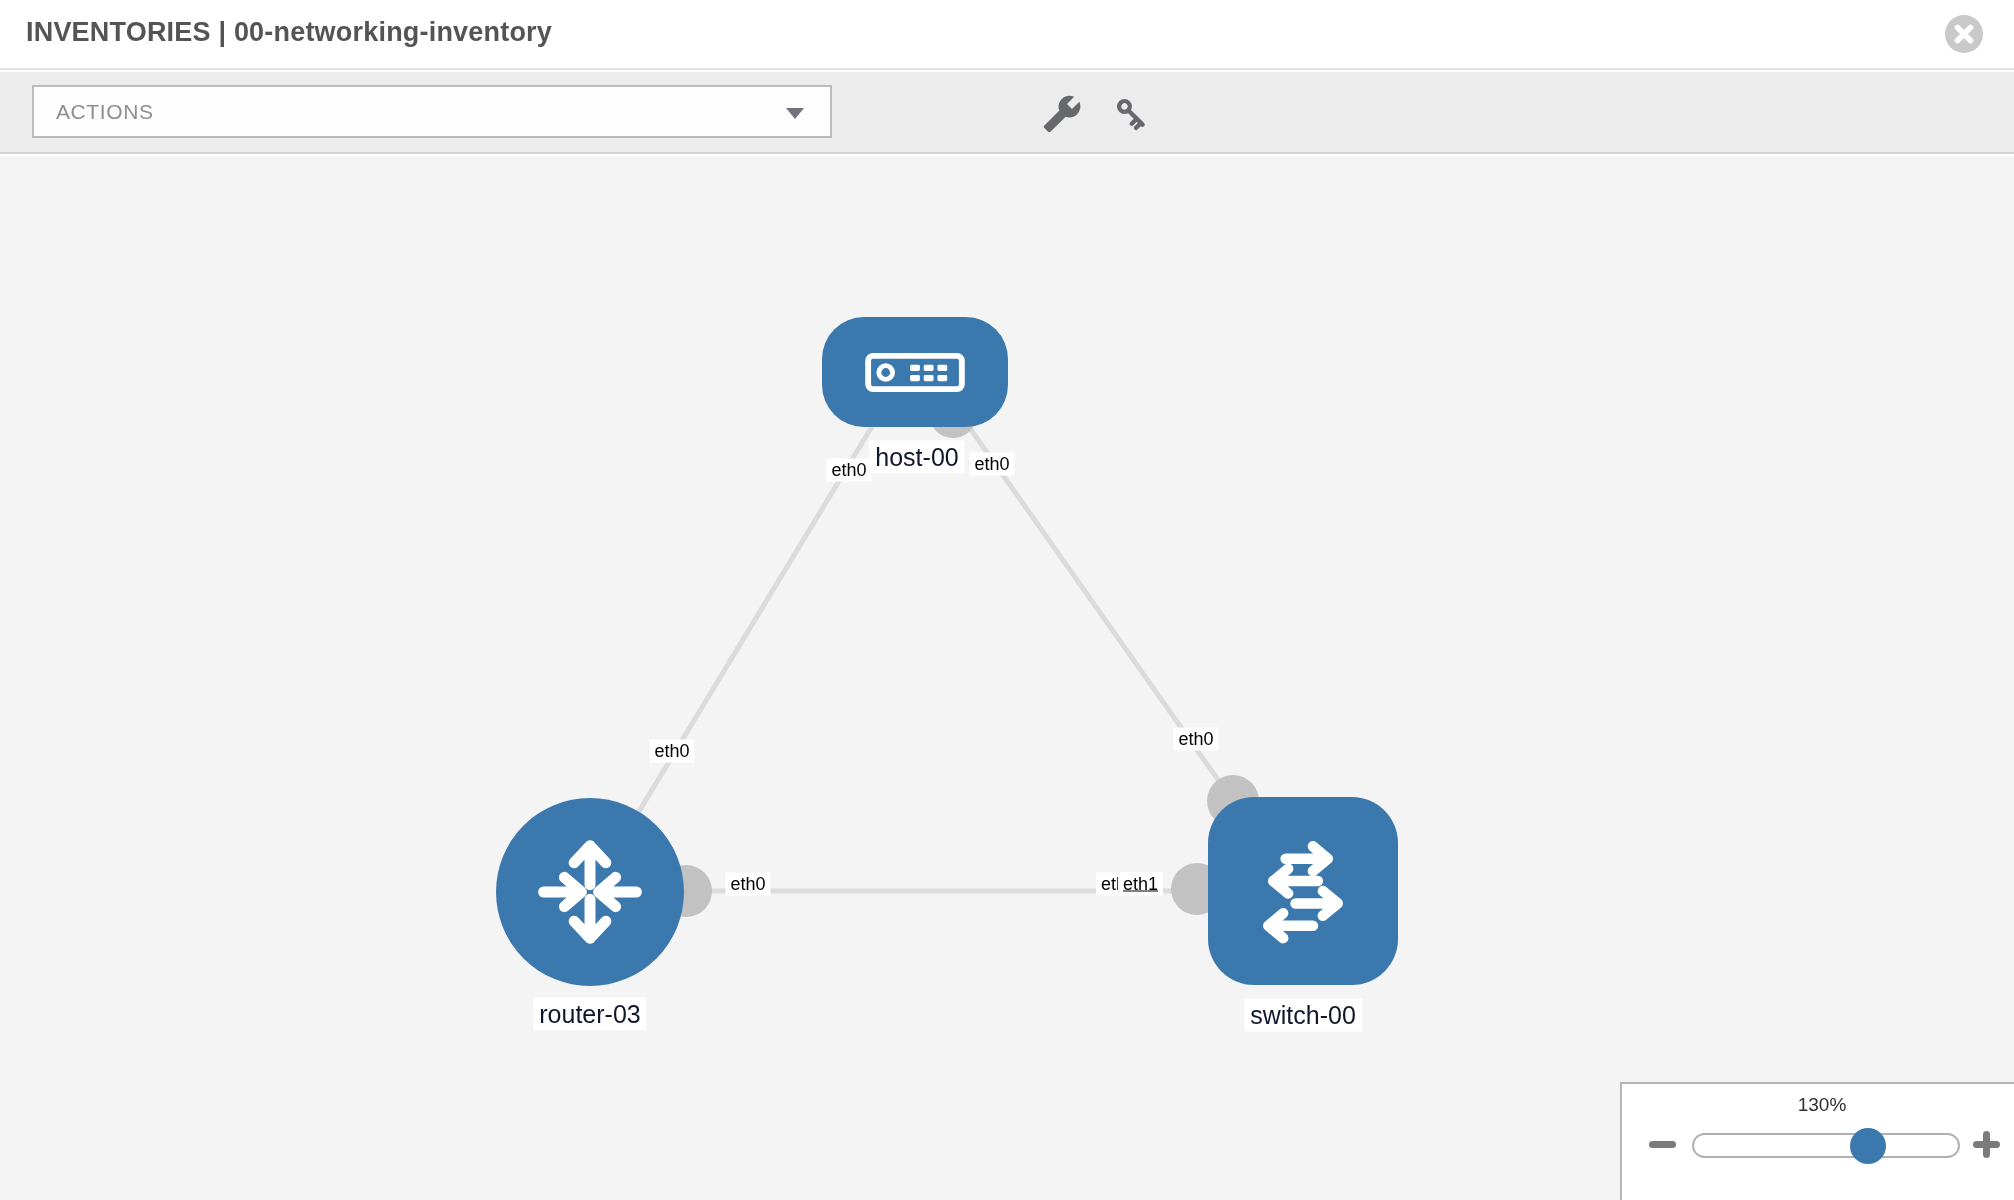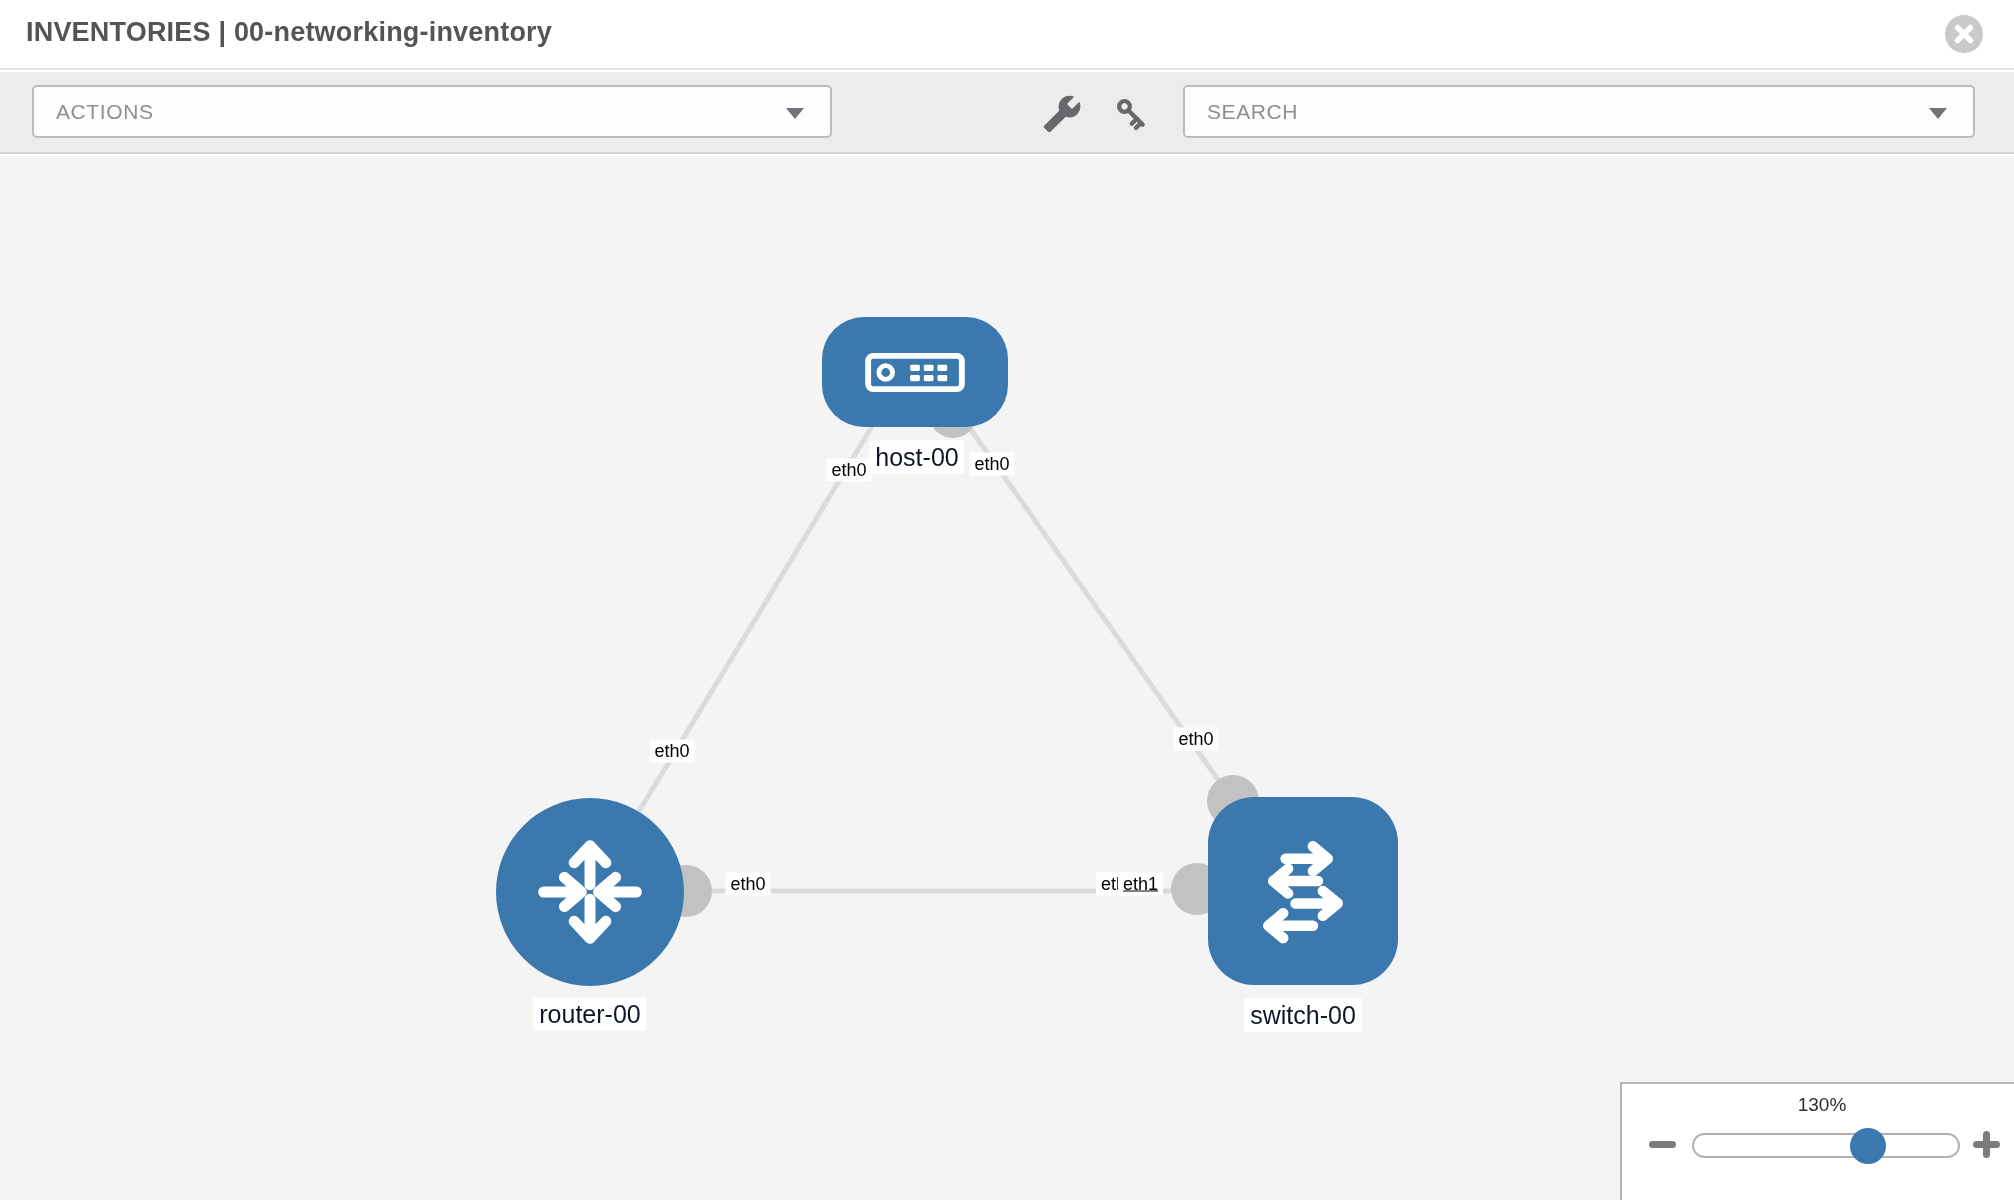--- a/index.html
+++ b/index.html
@@ -11,21 +11,21 @@
   .header { position:absolute; top:0; left:0; width:100%; height:70px;
             background:#ffffff; border-bottom:2px solid #e2e2e2; }
   .page-title { position:absolute; left:26px; top:17px; font-size:27px; font-weight:bold;
                 color:#545454; letter-spacing:0.2px; }
   .close-btn { position:absolute; right:30px; top:14px; width:40px; height:40px; cursor:pointer; }
 
   
   .toolbar { position:absolute; top:72px; left:0; width:100%; height:82px;
              background:#ececec; border-bottom:2px solid #d3d3d3; }
   .combo { position:absolute; top:13px; height:53px; background:#fdfdfd;
-           border:2px solid #bcbcbc; border-radius:5px; display:flex; align-items:center; }
+           border:2px solid #bcbcbc; border-radius:0; display:flex; align-items:center; }
   .combo-actions { left:32px; width:800px; }
   .combo-search  { left:1183px; width:792px; }
   .combo-label { padding-left:22px; font-size:21px; color:#8f8f8f; letter-spacing:0.6px; }
   .combo input { flex:1; border:none; outline:none; background:transparent;
                  font-family:inherit; font-size:21px; color:#6e6e6e;
                  padding-left:22px; letter-spacing:0.6px; }
   .combo input::placeholder { color:#8f8f8f; opacity:1; }
   .caret { position:absolute; right:26px; top:50%; margin-top:-4px; width:0; height:0;
            border-left:9px solid transparent; border-right:9px solid transparent;
            border-top:11px solid #70747a; }
@@ -101,24 +101,20 @@
       <svg viewBox="0 0 24 24" width="40" height="40">
         <g transform="rotate(45 12 12)" stroke="#66686c" stroke-width="2.6" fill="none" stroke-linecap="round">
           <circle cx="5.6" cy="12" r="3.2"></circle>
           <path d="M8.8 12 H21"></path>
           <path d="M16 12 V16.2"></path>
           <path d="M19.6 12 V16.2"></path>
         </g>
       </svg>
     </div>
 
-    <div class="combo combo-search">
-      <input type="text" placeholder="SEARCH" style="">
-      <span class="caret"></span>
-    </div>
   </div>
 
   <div class="canvas">
 
     <svg class="links-svg" width="2014" height="1044">
       <line x1="885" y1="249" x2="635" y2="662" stroke="#dbdbdb" stroke-width="5"></line>
       <line x1="950" y1="244" x2="1233" y2="645" stroke="#dbdbdb" stroke-width="5"></line>
       <line x1="600" y1="735" x2="1300" y2="735" stroke="#dbdbdb" stroke-width="5"></line>
     </svg>
 
@@ -156,21 +152,21 @@
         <g stroke="#ffffff" stroke-width="8.5" fill="none" stroke-linecap="round" stroke-linejoin="round">
           <path d="M36 24 H66 M58 14 L70 24 L58 34"></path>
           <path d="M62 42 H30 M38 32 L26 42 L38 52"></path>
           <path d="M44 60 H74 M66 50 L78 60 L66 70"></path>
           <path d="M58 78 H26 M34 68 L22 78 L34 88"></path>
         </g>
       </svg>
     </div>
 
     <div class="nlabel" style="left:917px; top:301px;">host-00</div>
-    <div class="nlabel" style="left:590px; top:858px;">router-00</div>
+    <div class="nlabel" style="left:590px; top:858px;">router-03</div>
     <div class="nlabel" style="left:1303px; top:859px;">switch-00</div>
 
     <div class="elabel" style="left:849px; top:314px;">eth0</div>
     <div class="elabel" style="left:672px; top:595px;">eth0</div>
     <div class="elabel" style="left:992px; top:308px;">eth0</div>
     <div class="elabel" style="left:1196px; top:583px;">eth0</div>
     <div class="elabel" style="left:748px; top:728px;">eth0</div>
     <div class="elabel elabel-edge" style="left:1096px; top:728px; z-index:4;">eth0</div>
     <div class="elabel elabel-edge" style="left:1118px; top:728px; z-index:5;text-decoration:underline;">eth1</div>
   </div>

